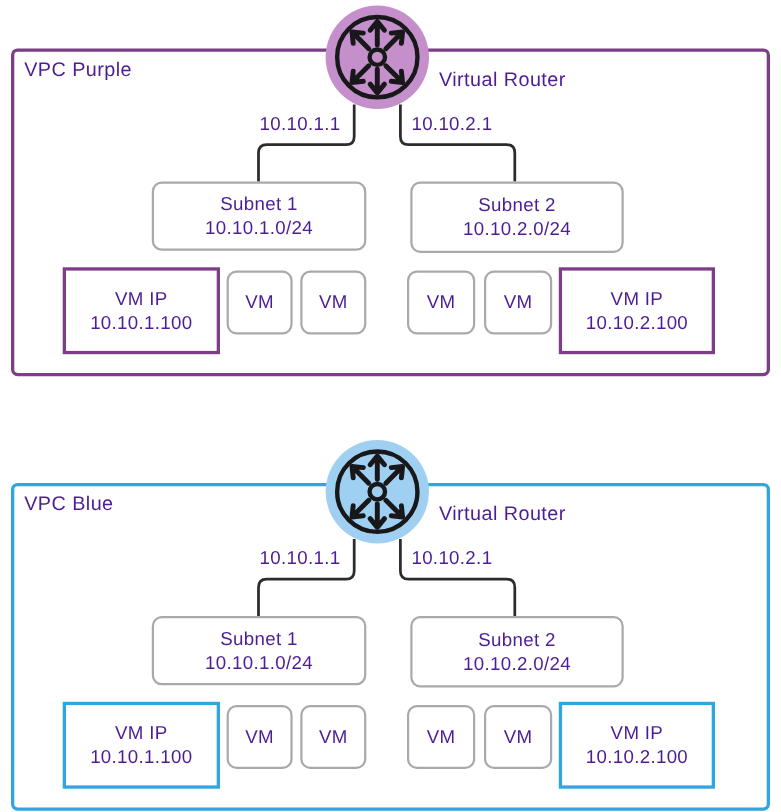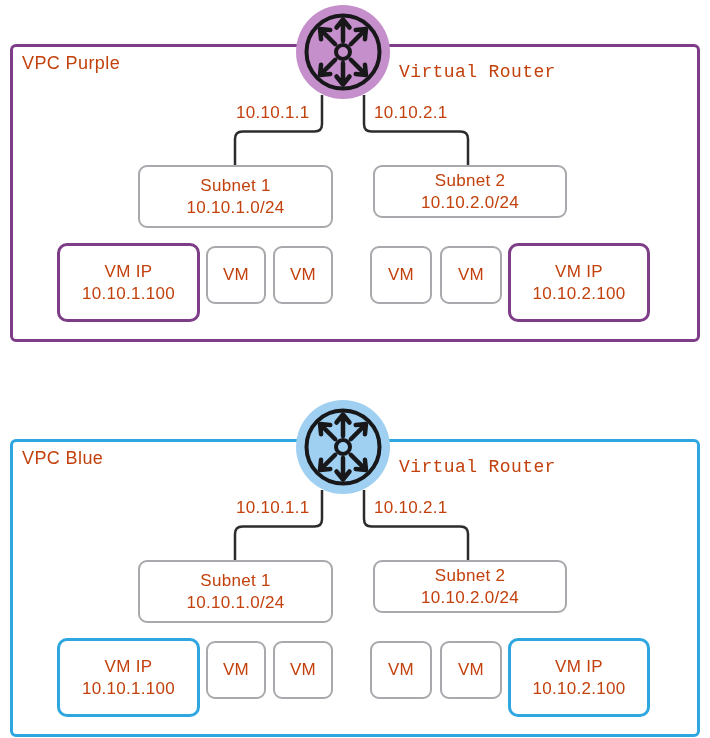--- a/index.html
+++ b/index.html
@@ -1,48 +1,48 @@
 <!DOCTYPE html>
 <html><head>
 <meta charset="utf-8">
 <style>
   html,body{margin:0;padding:0;background:#ffffff;}
   .canvas{
     position:relative;width:710px;height:738px;background:#ffffff;
-    font-family:"Liberation Sans", sans-serif;color:#c2410c;overflow:hidden;
+    font-family:"Liberation Sans", sans-serif;color:#4c1d95;overflow:hidden;
   }
   .vpc-group{position:absolute;left:0;width:710px;height:353px;}
   .vpc-rect{
     position:absolute;left:10px;top:44px;width:690px;height:298px;
     border:3px solid var(--accent);border-radius:6px;box-sizing:border-box;
     background:transparent;
   }
   .vpc-name{
     position:absolute;left:22px;top:53px;font-size:18px;letter-spacing:.4px;
   }
   .connectors{position:absolute;left:0;top:0;}
   .router-icon{position:absolute;left:295px;top:4px;width:96px;height:96px;}
   .router-bg{fill:var(--router-fill);}
   .router-stroke{fill:none;stroke:#18181a;stroke-width:4;}
   .router-arrow{fill:none;stroke:#18181a;stroke-width:4.5;stroke-linecap:round;stroke-linejoin:round;}
   .router-label{
-    position:absolute;left:399px;top:62px;font-size:18px;letter-spacing:.4px;white-space:nowrap;font-family:Liberation Mono, monospace;
+    position:absolute;left:399px;top:62px;font-size:18px;letter-spacing:.4px;white-space:nowrap;
   }
   .iface-label{position:absolute;top:103px;font-size:17px;letter-spacing:.3px;white-space:nowrap;}
   .iface-left{left:236px;width:78px;}
   .iface-right{left:374px;text-align:right;}
   .box{
     position:absolute;box-sizing:border-box;display:flex;flex-direction:column;
     align-items:center;justify-content:center;text-align:center;background:#fff;
     font-size:17px;line-height:22px;letter-spacing:.3px;
   }
   .gray-box{border:2.5px solid #a7a9ac;border-radius:9px;}
-  .accent-box{border:3px solid var(--accent);border-radius:10px;}
+  .accent-box{border:3px solid var(--accent);border-radius:0;}
   .subnet-1{left:138px;top:165px;width:195px;height:63px;}
-  .subnet-2{left:373px;top:165px;width:194px;height:53px;}
+  .subnet-2{left:373px;top:165px;width:194px;height:65px;}
   .vmip-left{left:57px;top:243px;width:143px;height:79px;}
   .vmip-right{left:508px;top:243px;width:142px;height:79px;}
   .vm-a{left:206px;top:246px;width:60px;height:58px;}
   .vm-b{left:273px;top:246px;width:60px;height:58px;}
   .vm-c{left:370px;top:246px;width:62px;height:58px;}
   .vm-d{left:440px;top:246px;width:62px;height:58px;}
   .conn-path{fill:none;stroke:#2e2b2c;stroke-width:2.5;}
 </style>
 </head>
 <body>

